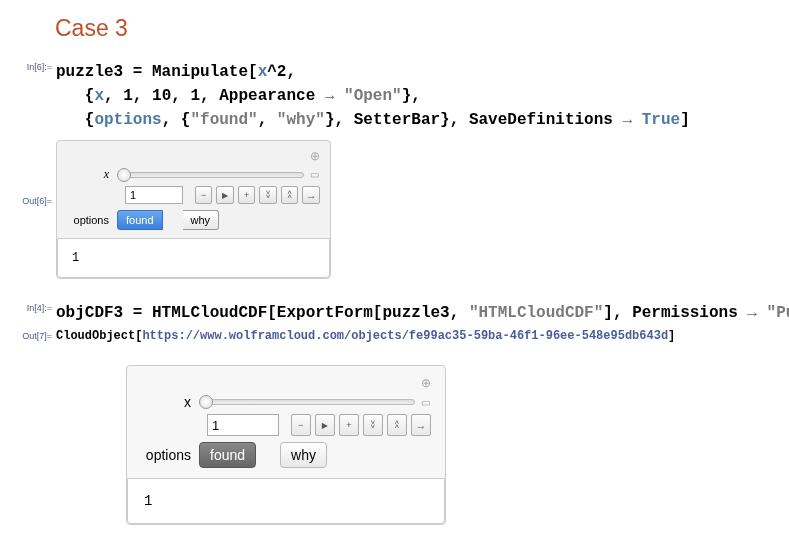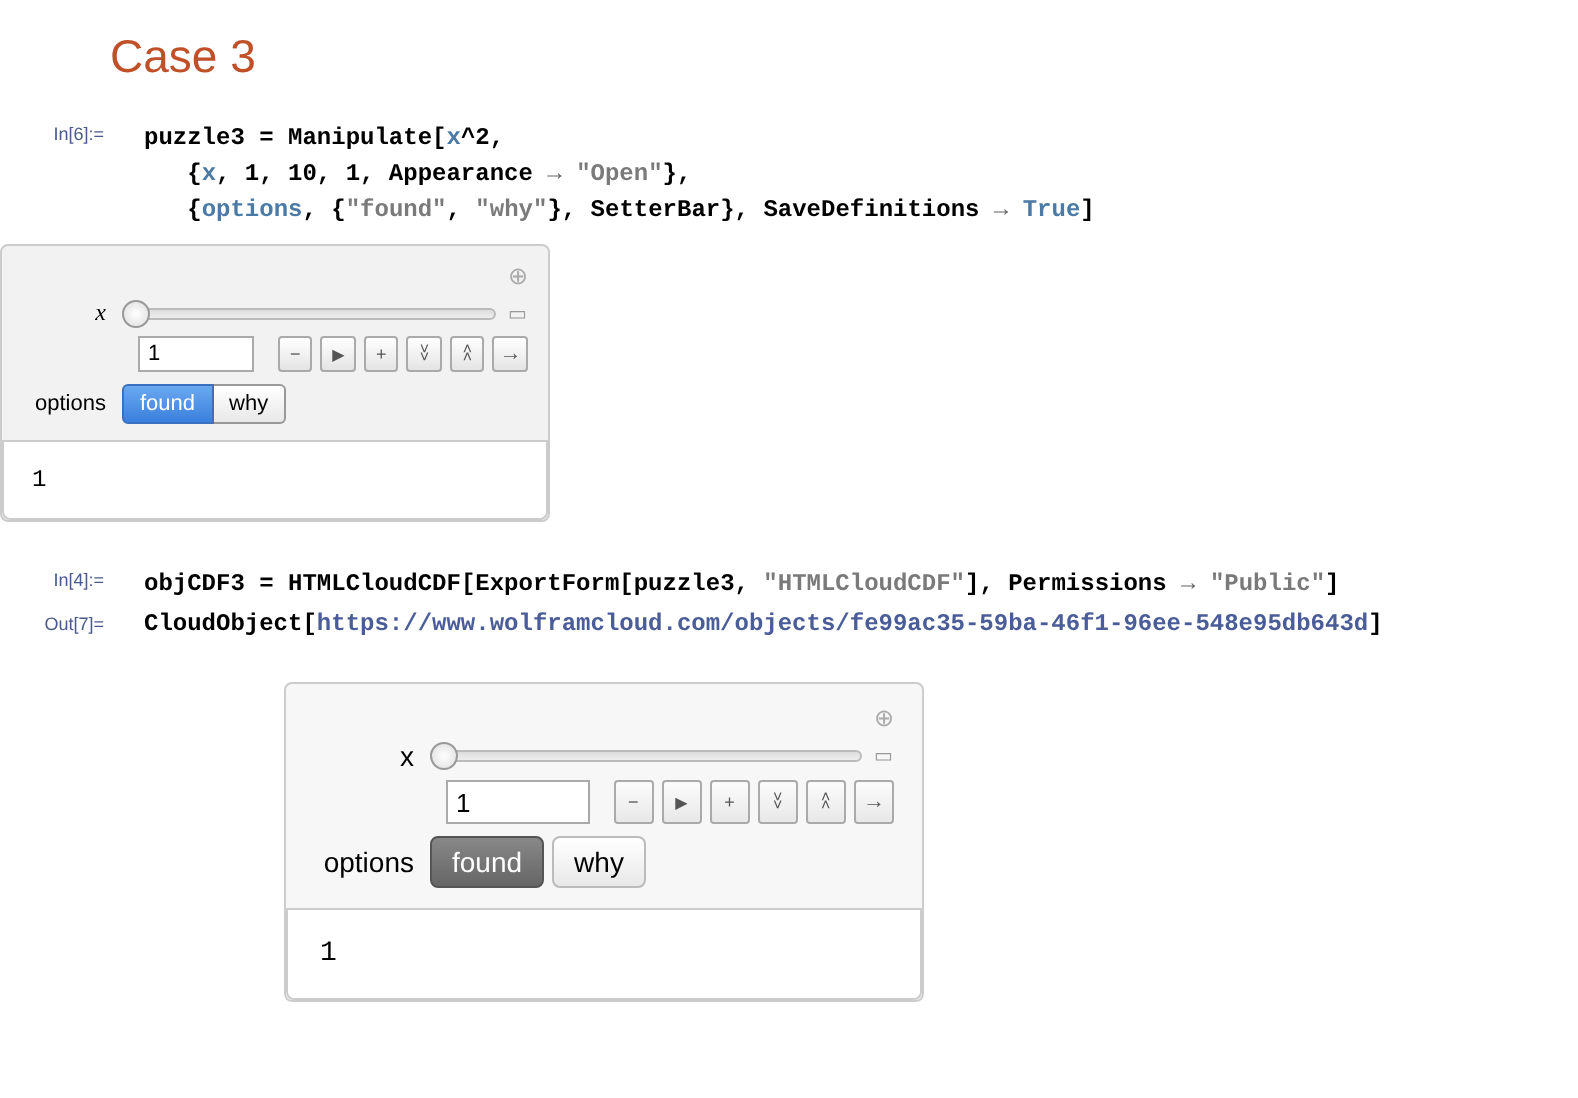--- a/index.html
+++ b/index.html
@@ -23,28 +23,28 @@
       align-items: flex-start;
       margin-bottom: 4px;
     }
     .cell-label {
       width: 52px;
       text-align: right;
       color: #4a5a8a;
       font-size: 9px;
       padding-top: 2px;
       flex-shrink: 0;
-      margin-right: 20px;
+      margin-right: 4px;
     }
     .cell-content {
       flex: 1;
     }
     .code {
       font-family: "Courier New", monospace;
-      font-size: 12px;
+      font-size: 16px;
       font-weight: bold;
       line-height: 1.5;
       white-space: pre;
     }
     .code .kw { font-weight: bold; color: #000; }
     .code .blue { color: #4a7aa5; font-weight: bold; }
     .code .str { color: #7a7a7a; font-weight: bold; }
     .code .arrow { color: #666; }
     
     .manipulate-panel {
@@ -161,21 +161,21 @@
       background: linear-gradient(#fff,#e8e8e8);
       font-size: 11px;
       cursor: pointer;
     }
     .setter button.active-blue {
       background: linear-gradient(#6aa8f0,#3a80dd);
       color: #fff;
       border-color: #3a70c0;
     }
     .setter button:first-child { border-radius: 3px 0 0 3px; text-align: center; }
-    .setter button:last-child { border-radius: 0 3px 3px 0; border-left: none; }
+    .setter button:last-child { border-radius: 0 3px 3px 0; border-left: none; margin-left: 20px; }
     .output-box {
       background: #fff;
       border: 1px solid #ccc;
       margin: 0 -10px;
       padding: 12px 14px;
       font-family: "Courier New", monospace;
       font-size: 12px;
       border-radius: 0 0 4px 4px;
     }
     
@@ -240,20 +240,21 @@
 <div class="cell-row">
   <div class="cell-label">In[6]:=</div>
   <div class="cell-content">
     <div class="code"><span class="kw">puzzle3 = Manipulate</span>[<span class="blue">x</span><span>^2,</span>
 <span>   {</span><span class="blue">x</span><span>, 1, 10, 1, Appearance</span><span class="arrow"> → </span><span class="str">"Open"</span><span>},</span>
 <span>   {</span><span class="blue">options</span><span>, {</span><span class="str">"found"</span><span>, </span><span class="str">"why"</span><span>}, SetterBar}, SaveDefinitions</span><span class="arrow"> → </span><span class="blue">True</span><span>]</span></div>
   </div>
 </div>
 
 <div class="cell-row">
+  <div class="cell-label" style="padding-top:60px">Out[6]=</div>
   <div class="cell-content">
     <div class="manipulate-panel">
       <div class="panel-top">
         <span></span>
         <span class="plus-icon">⊕</span>
       </div>
       <div class="control-row">
         <div class="var-label">x</div>
         <div class="slider-track">
           <div class="slider-thumb"></div>

